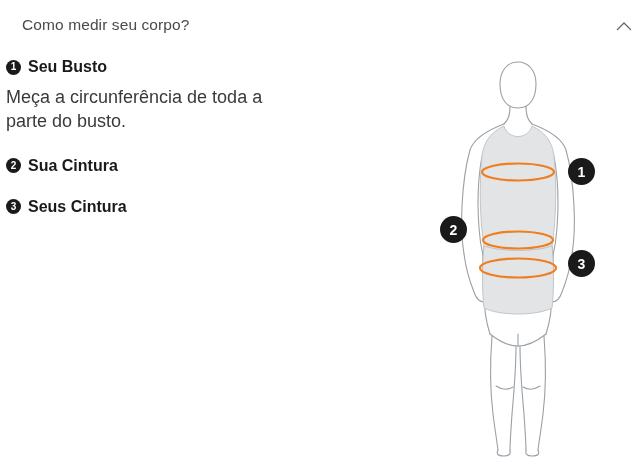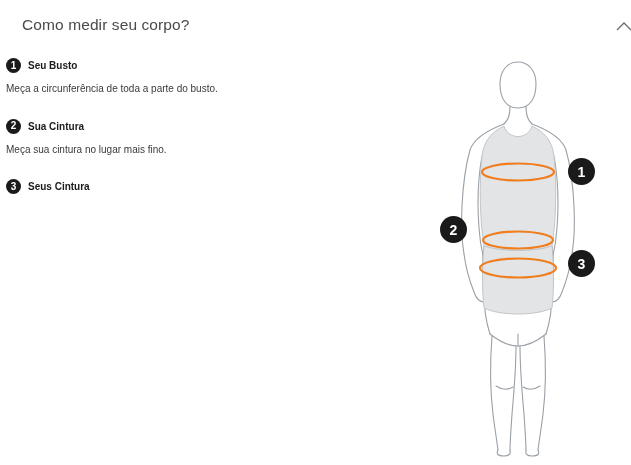--- a/index.html
+++ b/index.html
@@ -77,26 +77,26 @@
     height: 15px;
     border-radius: 50%;
     background: #1a1a1a;
     color: #ffffff;
     font-size: 10px;
     font-weight: 700;
     line-height: 1;
     flex: 0 0 auto;
   }
   .step-title {
-    font-size: 10px;
+    font-size: 16px;
     font-weight: 700;
     color: #1a1a1a;
   }
   .step-desc {
-    font-size: 10px;
+    font-size: 18px;
     color: #3a3a3a;
     line-height: 1.35;
   }
 
   
   .figure-wrap {
     position: absolute;
     left: 400px;
     top: 46px;
     width: 225px;
@@ -145,21 +145,20 @@
         <span class="step-title">Seu Busto</span>
       </div>
       <div class="step-desc">Meça a circunferência de toda a parte do busto.</div>
     </div>
 
     <div class="step">
       <div class="step-head">
         <span class="badge">2</span>
         <span class="step-title">Sua Cintura</span>
       </div>
-      <div class="step-desc">Meça sua cintura no lugar mais fino.</div>
     </div>
 
     <div class="step">
       <div class="step-head">
         <span class="badge">3</span>
         <span class="step-title">Seus Cintura</span>
       </div>
     </div>
 
   </div>

